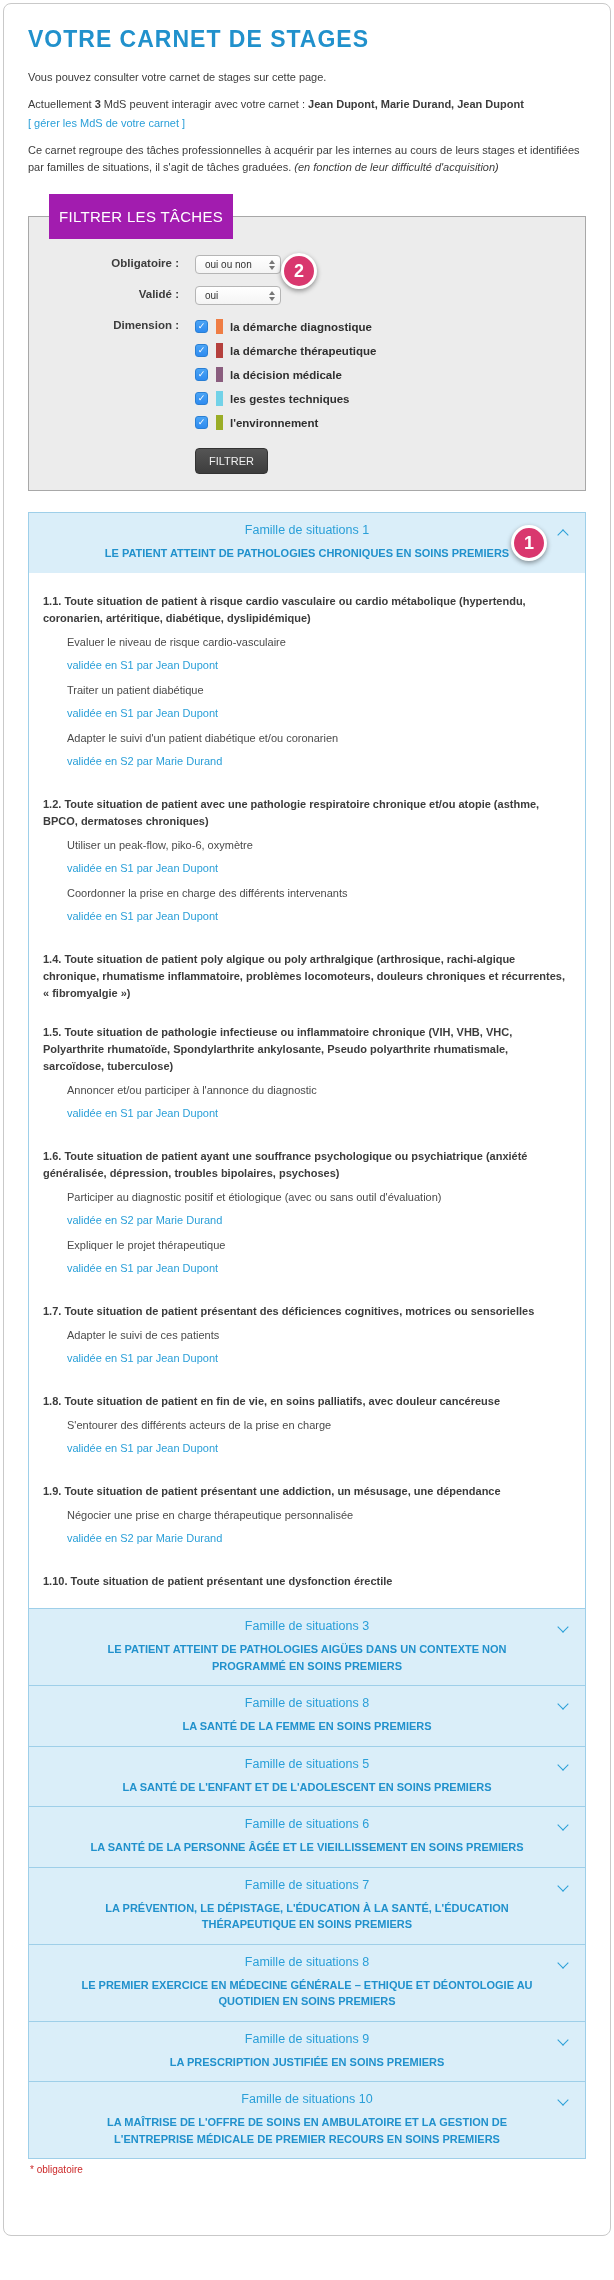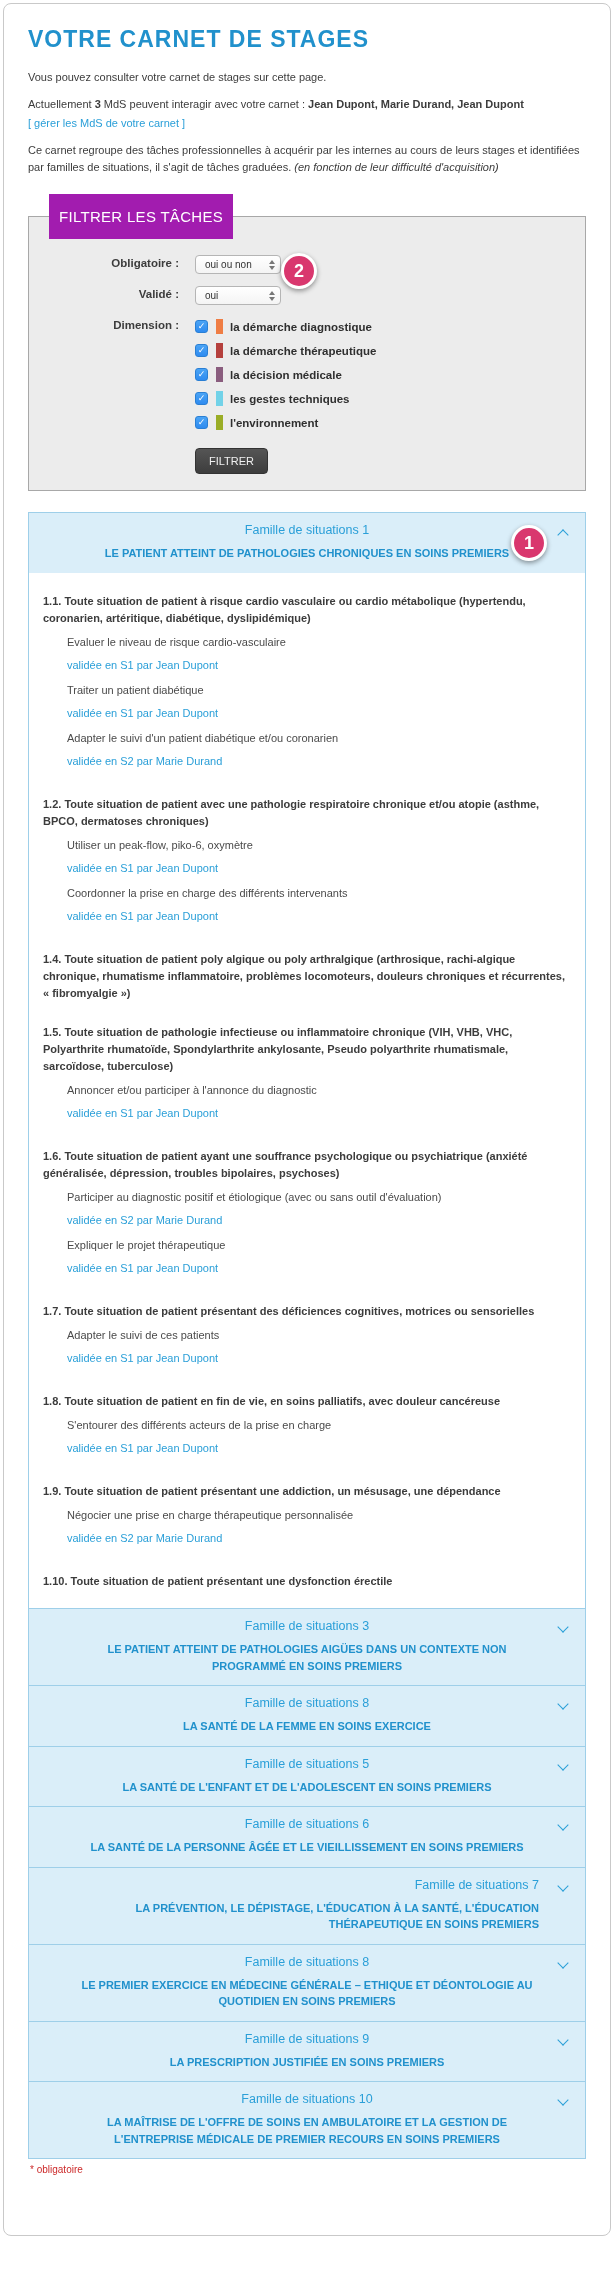--- a/index.html
+++ b/index.html
@@ -219,40 +219,40 @@
       <section class="famille">
         <div class="famille-header" style="position: relative;">
           <div class="famille-num">Famille de situations 3</div>
           <div class="famille-title">LE PATIENT ATTEINT DE PATHOLOGIES AIGÜES DANS UN CONTEXTE NON PROGRAMMÉ EN SOINS PREMIERS</div>
           <span class="chev chev-down"></span>
         </div>
       </section>
       <section class="famille">
         <div class="famille-header" style="position: relative;">
           <div class="famille-num">Famille de situations 8</div>
-          <div class="famille-title">LA SANTÉ DE LA FEMME EN SOINS EXERCICE</div>
+          <div class="famille-title">LA SANTÉ DE LA FEMME EN SOINS PREMIERS</div>
           <span class="chev chev-down"></span>
         </div>
       </section>
       <section class="famille">
         <div class="famille-header" style="position: relative;">
           <div class="famille-num">Famille de situations 5</div>
           <div class="famille-title">LA SANTÉ DE L'ENFANT ET DE L'ADOLESCENT EN SOINS PREMIERS</div>
           <span class="chev chev-down"></span>
         </div>
       </section>
       <section class="famille">
         <div class="famille-header" style="position: relative;">
           <div class="famille-num">Famille de situations 6</div>
           <div class="famille-title">LA SANTÉ DE LA PERSONNE ÂGÉE ET LE VIEILLISSEMENT EN SOINS PREMIERS</div>
           <span class="chev chev-down"></span>
         </div>
       </section>
       <section class="famille">
-        <div class="famille-header" style="position: relative; text-align: right;">
+        <div class="famille-header" style="position: relative;">
           <div class="famille-num">Famille de situations 7</div>
           <div class="famille-title">LA PRÉVENTION, LE DÉPISTAGE, L'ÉDUCATION À LA SANTÉ, L'ÉDUCATION THÉRAPEUTIQUE EN SOINS PREMIERS</div>
           <span class="chev chev-down"></span>
         </div>
       </section>
       <section class="famille">
         <div class="famille-header" style="position: relative;">
           <div class="famille-num">Famille de situations 8</div>
           <div class="famille-title">LE PREMIER EXERCICE EN MÉDECINE GÉNÉRALE – ETHIQUE ET DÉONTOLOGIE AU QUOTIDIEN EN SOINS PREMIERS</div>
           <span class="chev chev-down"></span>

